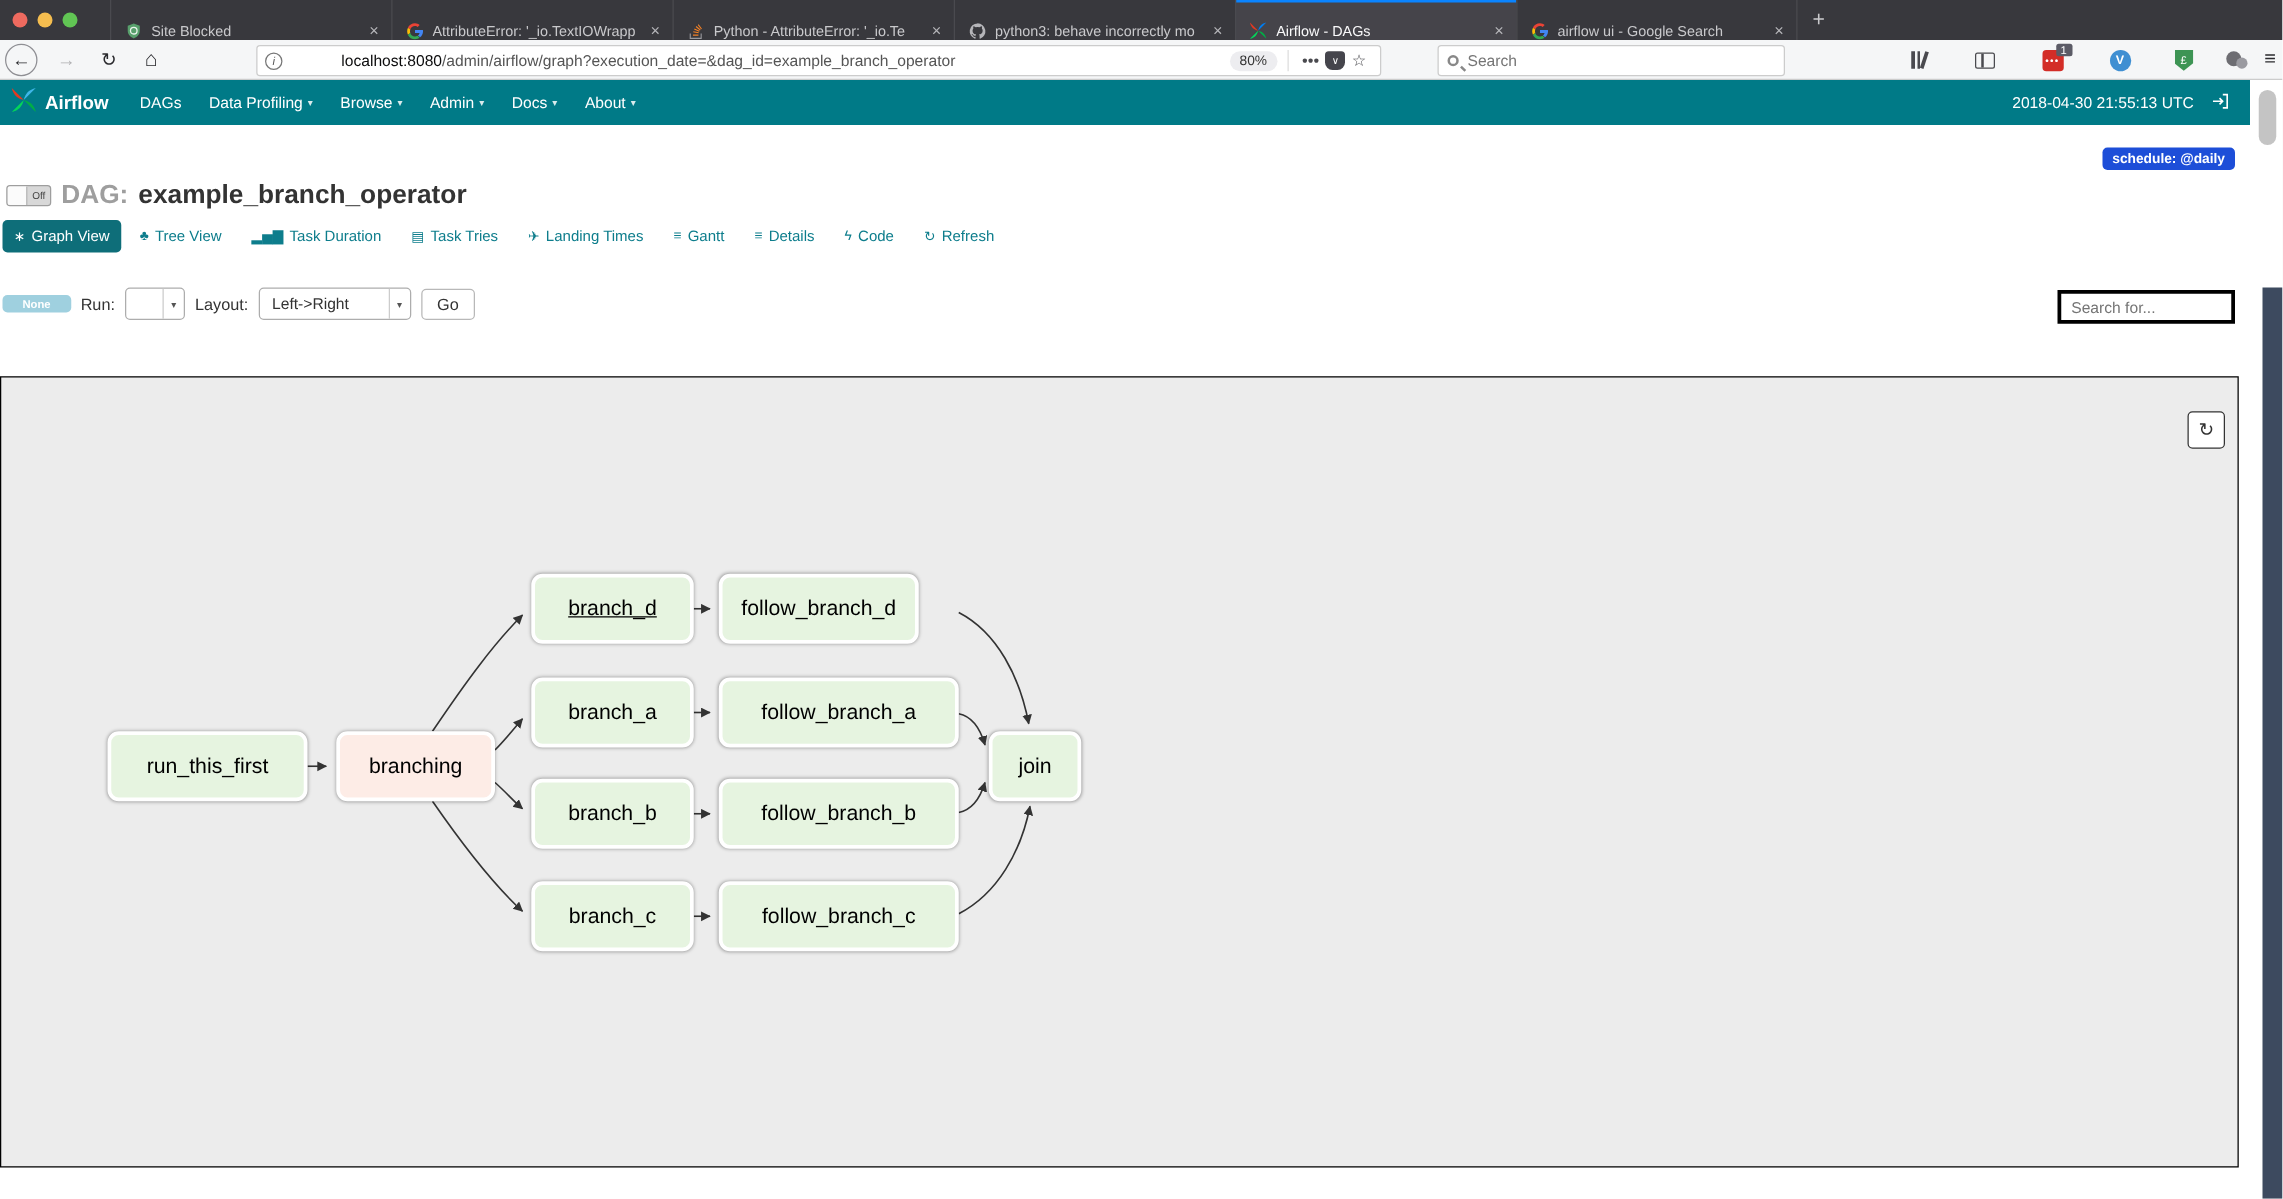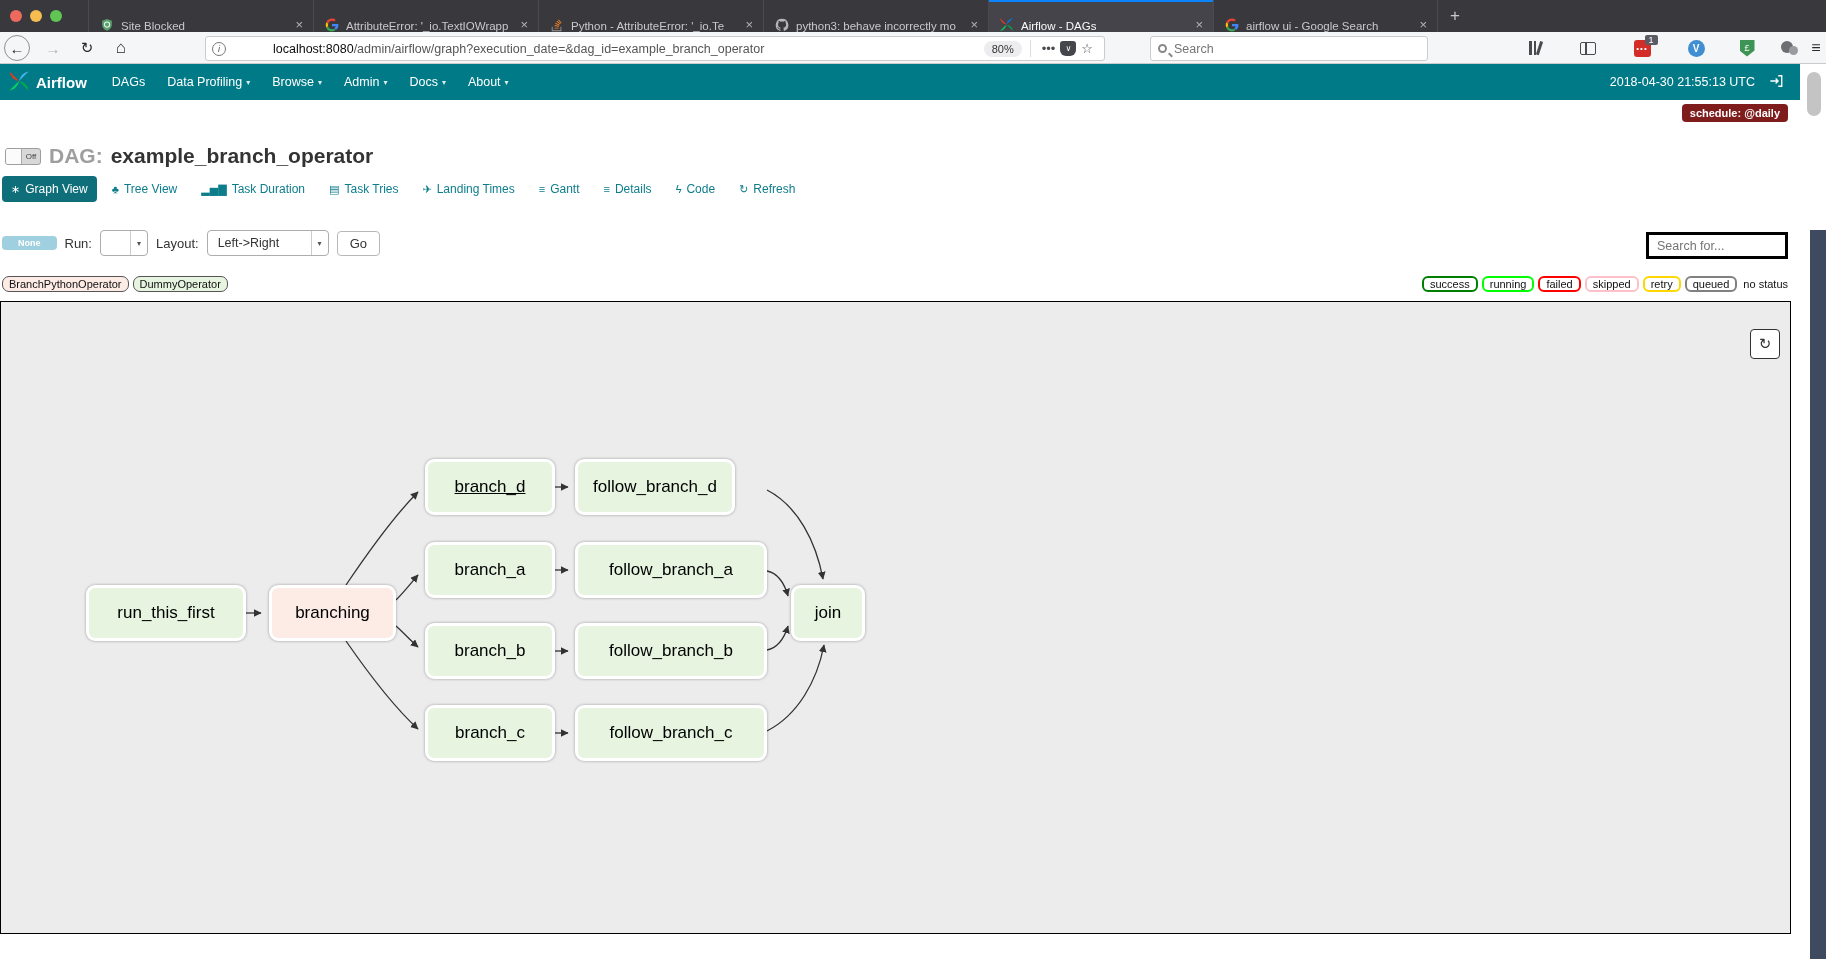--- a/index.html
+++ b/index.html
@@ -64,21 +64,21 @@
   .nav-item { font-size:12.5px; padding:0 11px; display:inline-flex; align-items:center; gap:4px; color:#fff; }
   .nav-caret { font-size:8px; opacity:.85; }
   .af-right { margin-left:auto; display:flex; align-items:center; gap:14px; padding-right:16px; font-size:12.5px; }
 
   .dag-row { position:absolute; left:5px; top:80px; display:flex; align-items:center; gap:8px; }
   .toggle { width:36px; height:17px; border:1px solid #9e9e9e; border-radius:3px; background:#d8d8d8; display:inline-flex; overflow:hidden; }
   .knob { width:16px; background:#fbfbfb; border-right:1px solid #aaa; }
   .toggle-label { flex:1; font-size:8px; color:#444; display:flex; align-items:center; justify-content:center; }
   .dag-prefix { font-size:21px; font-weight:600; color:#9e9e9e; }
   .dag-name { font-size:21px; font-weight:600; color:#333; }
-  .schedule-badge { position:absolute; top:40px; right:12px; background:#7f1d1d; color:#fff; font-size:11px; font-weight:bold; padding:3px 8px; border-radius:4px; }
+  .schedule-badge { position:absolute; top:54px; right:12px; background:#1d4ed8; color:#fff; font-size:11px; font-weight:bold; padding:3px 8px; border-radius:4px; }
 
   .view-tabs { position:absolute; left:2px; top:112px; display:flex; align-items:center; gap:6px; }
   .vtab { display:inline-flex; align-items:center; gap:5px; font-size:12px; color:#0d7d8c; padding:6px 9px; border-radius:4px; }
   .vtab.active { background:#0e6e79; color:#fff; }
   .vicon { font-size:11px; }
 
   .controls { position:absolute; left:2px; top:166px; display:flex; align-items:center; gap:8px; font-size:13px; color:#333; }
   .none-badge { background:#9fd0df; color:#fff; font-size:9px; font-weight:bold; padding:2px 16px; border-radius:4px; }
   .sel { height:26px; border:1px solid #adadad; border-radius:4px; background:#fff; display:inline-flex; align-items:center; font-size:12.5px; color:#333; }
   .sel-val { padding:0 10px; }
@@ -327,35 +327,20 @@
       <span class="sel" style="width:122px">
         <span class="sel-val">Left-&gt;Right</span>
           <span class="sel-arrow" style="margin-left:auto">▾</span>
       </span>
       <span class="go-btn">Go</span>
     </div>
     <div class="searchfor">
       <input placeholder="Search for..." style="">
     </div>
 
-    <div class="legend-row">
-      <div class="ops" id="op-pills">
-          <span class="op-pill" style="background: rgb(253, 236, 230);">BranchPythonOperator</span>
-          <span class="op-pill" style="background: rgb(230, 244, 224);">DummyOperator</span>
-        </div>
-      <div class="statuses" id="status-pills">
-          <span class="status-pill" style="border-color: green;">success</span>
-          <span class="status-pill" style="border-color: lime;">running</span>
-          <span class="status-pill" style="border-color: red;">failed</span>
-          <span class="status-pill" style="border-color: pink;">skipped</span>
-          <span class="status-pill" style="border-color: gold;">retry</span>
-          <span class="status-pill" style="border-color: grey;">queued</span>
-          <span class="status-plain">no status</span>
-        </div>
-    </div>
 
     <div class="graphbox">
       <svg class="edges" id="edge-svg" width="1791" height="633">
         <defs>
           <marker id="arr" markerWidth="8" markerHeight="8" refX="5.5" refY="3" orient="auto">
             <path d="M0,0 L6,3 L0,6 z" fill="#333"></path>
           </marker>
         </defs>
         <g id="edge-paths">
             <path d="M245,311 L260,311" fill="none" stroke="#333" stroke-width="1.3" marker-end="url(#arr)"></path>

